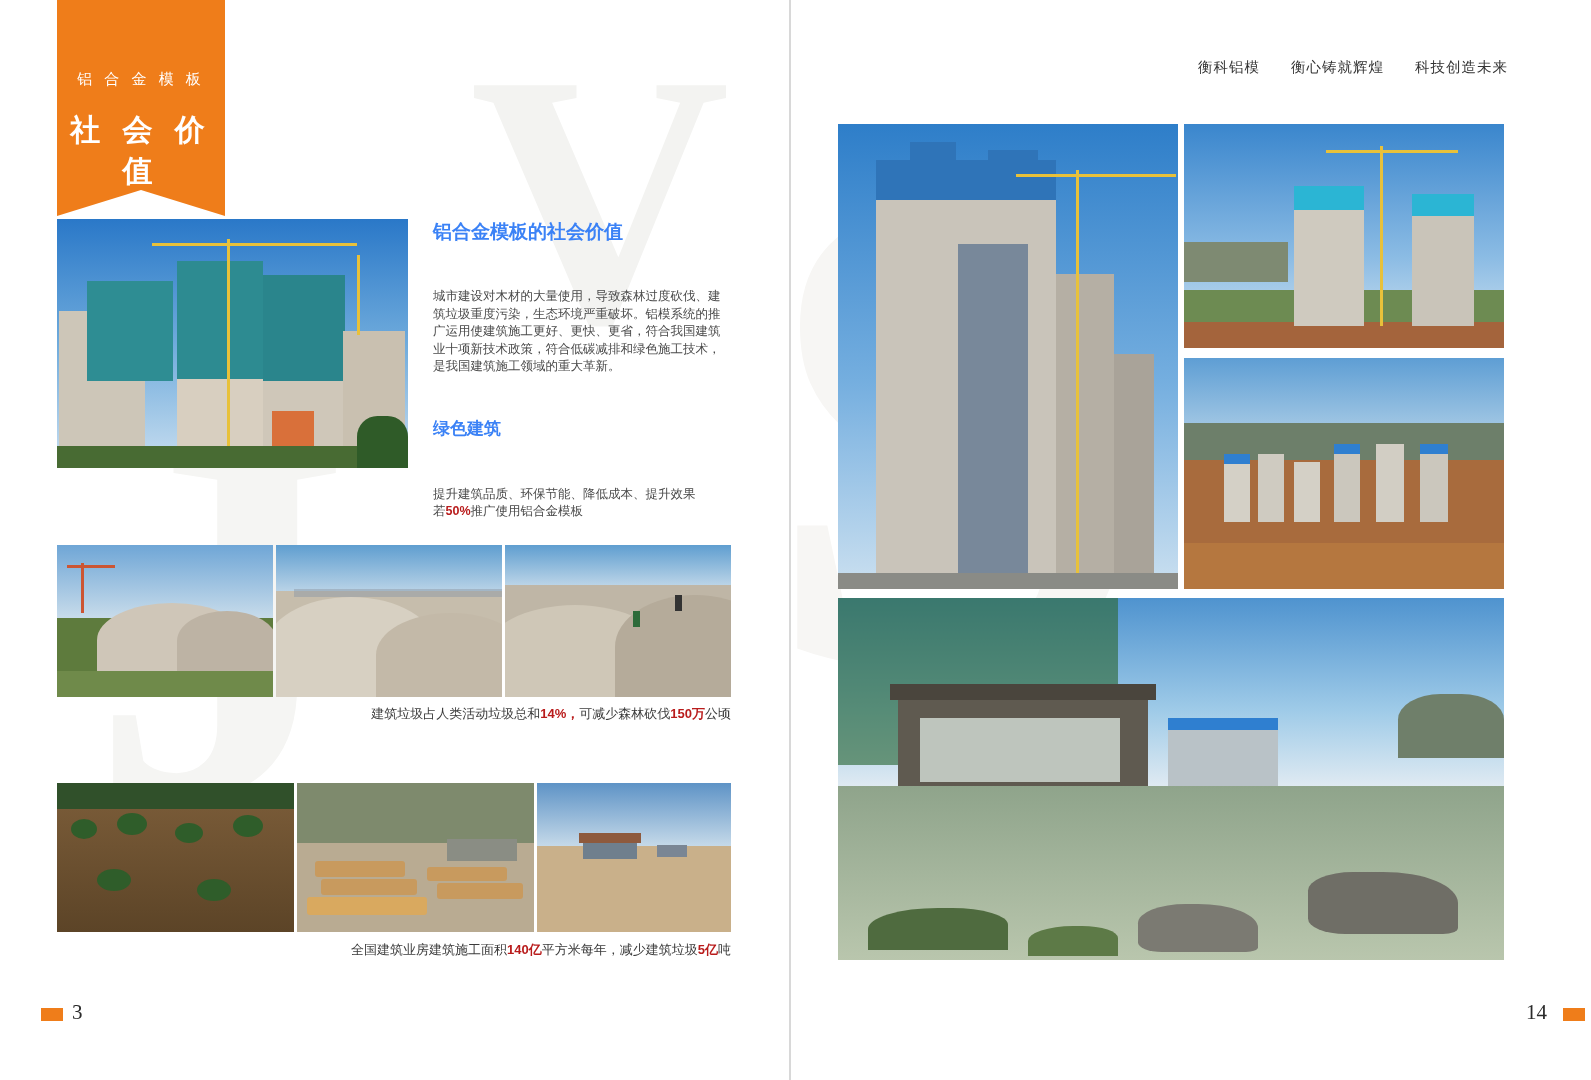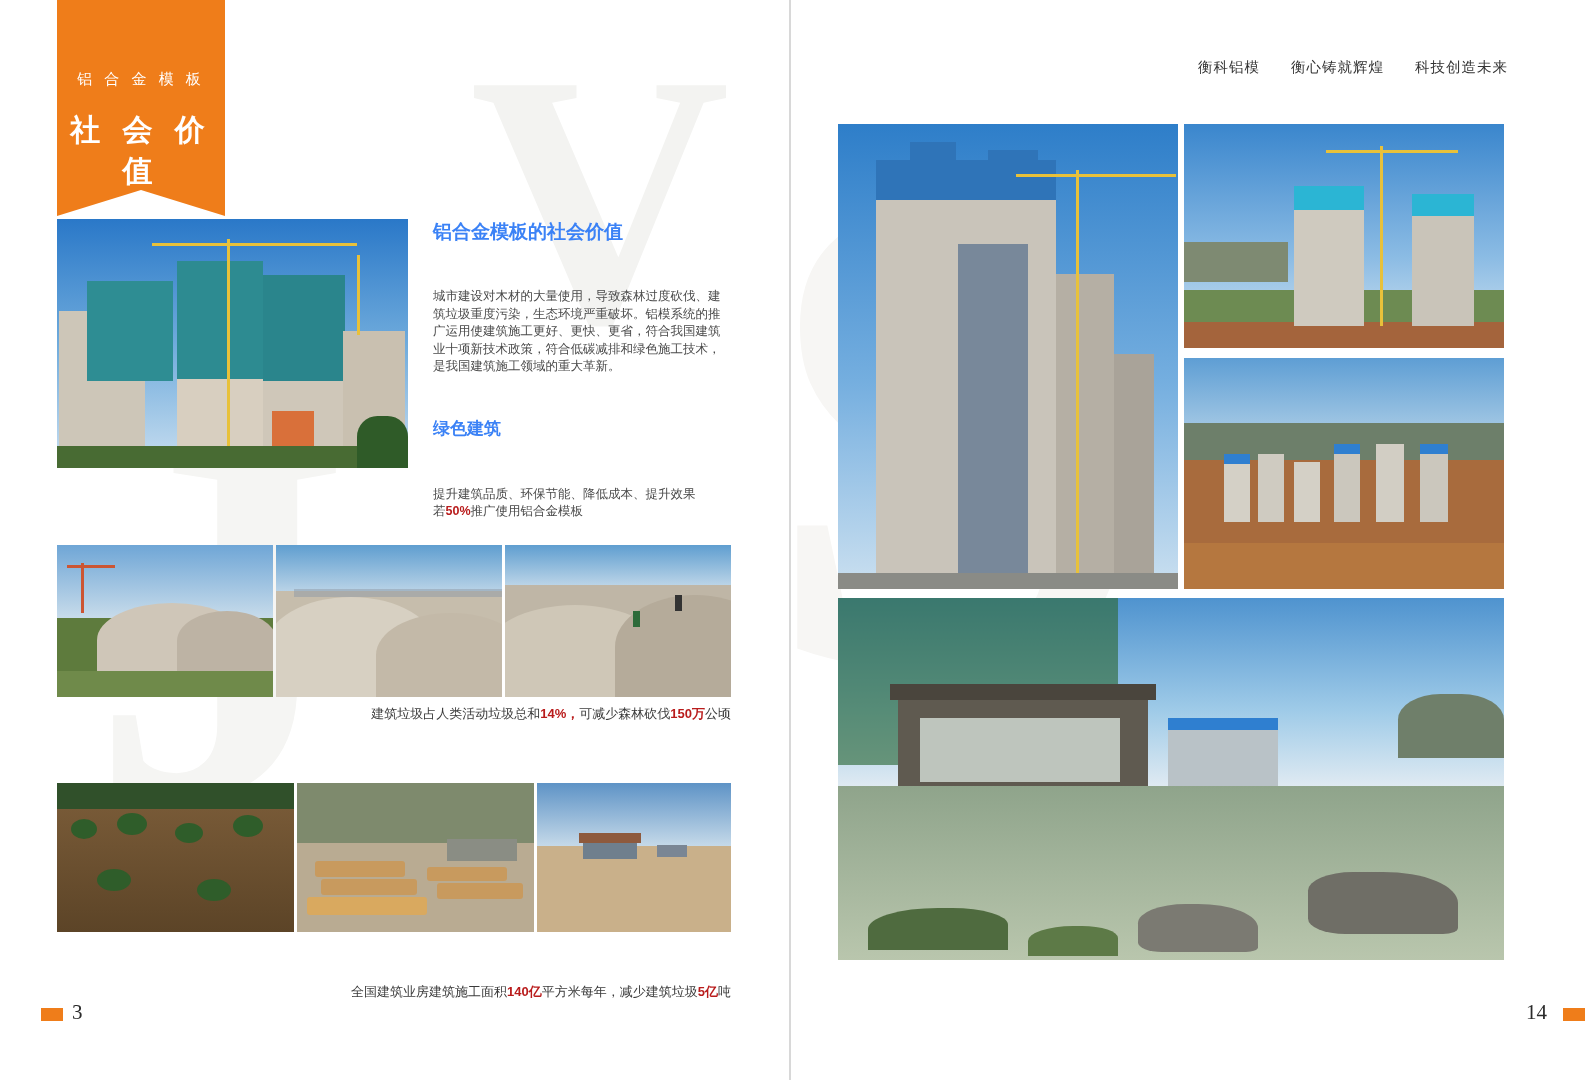--- a/index.html
+++ b/index.html
@@ -237,21 +237,21 @@
     </div>
 
     <div class="photo" style="left:537px; top:783px; width:194px; height:149px;">
       <div style="position:absolute;left:0;top:0;width:100%;height:46%;background:linear-gradient(#5e93c6,#cfe0ec);"></div>
       <div style="position:absolute;left:0;top:42%;width:100%;height:58%;background:#c9b08a;"></div>
       <div style="position:absolute;left:46px;top:58px;width:54px;height:18px;background:#6f7f8d;"></div>
       <div style="position:absolute;left:42px;top:50px;width:62px;height:10px;background:#8e5a3d;"></div>
       <div style="position:absolute;left:120px;top:62px;width:30px;height:12px;background:#7a8694;"></div>
     </div>
 
-    <div class="cap" style="left:231px; top:941px; width:500px;margin-top:42px;">
+    <div class="cap" style="left:231px; top:941px; width:500px;">
       <span>全国建筑业房建筑施工面积</span><span class="hl">140亿</span><span>平方米每年，减少建筑垃圾</span><span class="hl">5亿</span><span>吨</span>
     </div>
 
     <div class="pagebar" style="left:41px; top:1008px;"></div>
     <div class="pagenum" style="left:72px; top:1000px;">3</div>
   </div>
 
   <div class="spine"></div>
 
   <div class="right-page">

